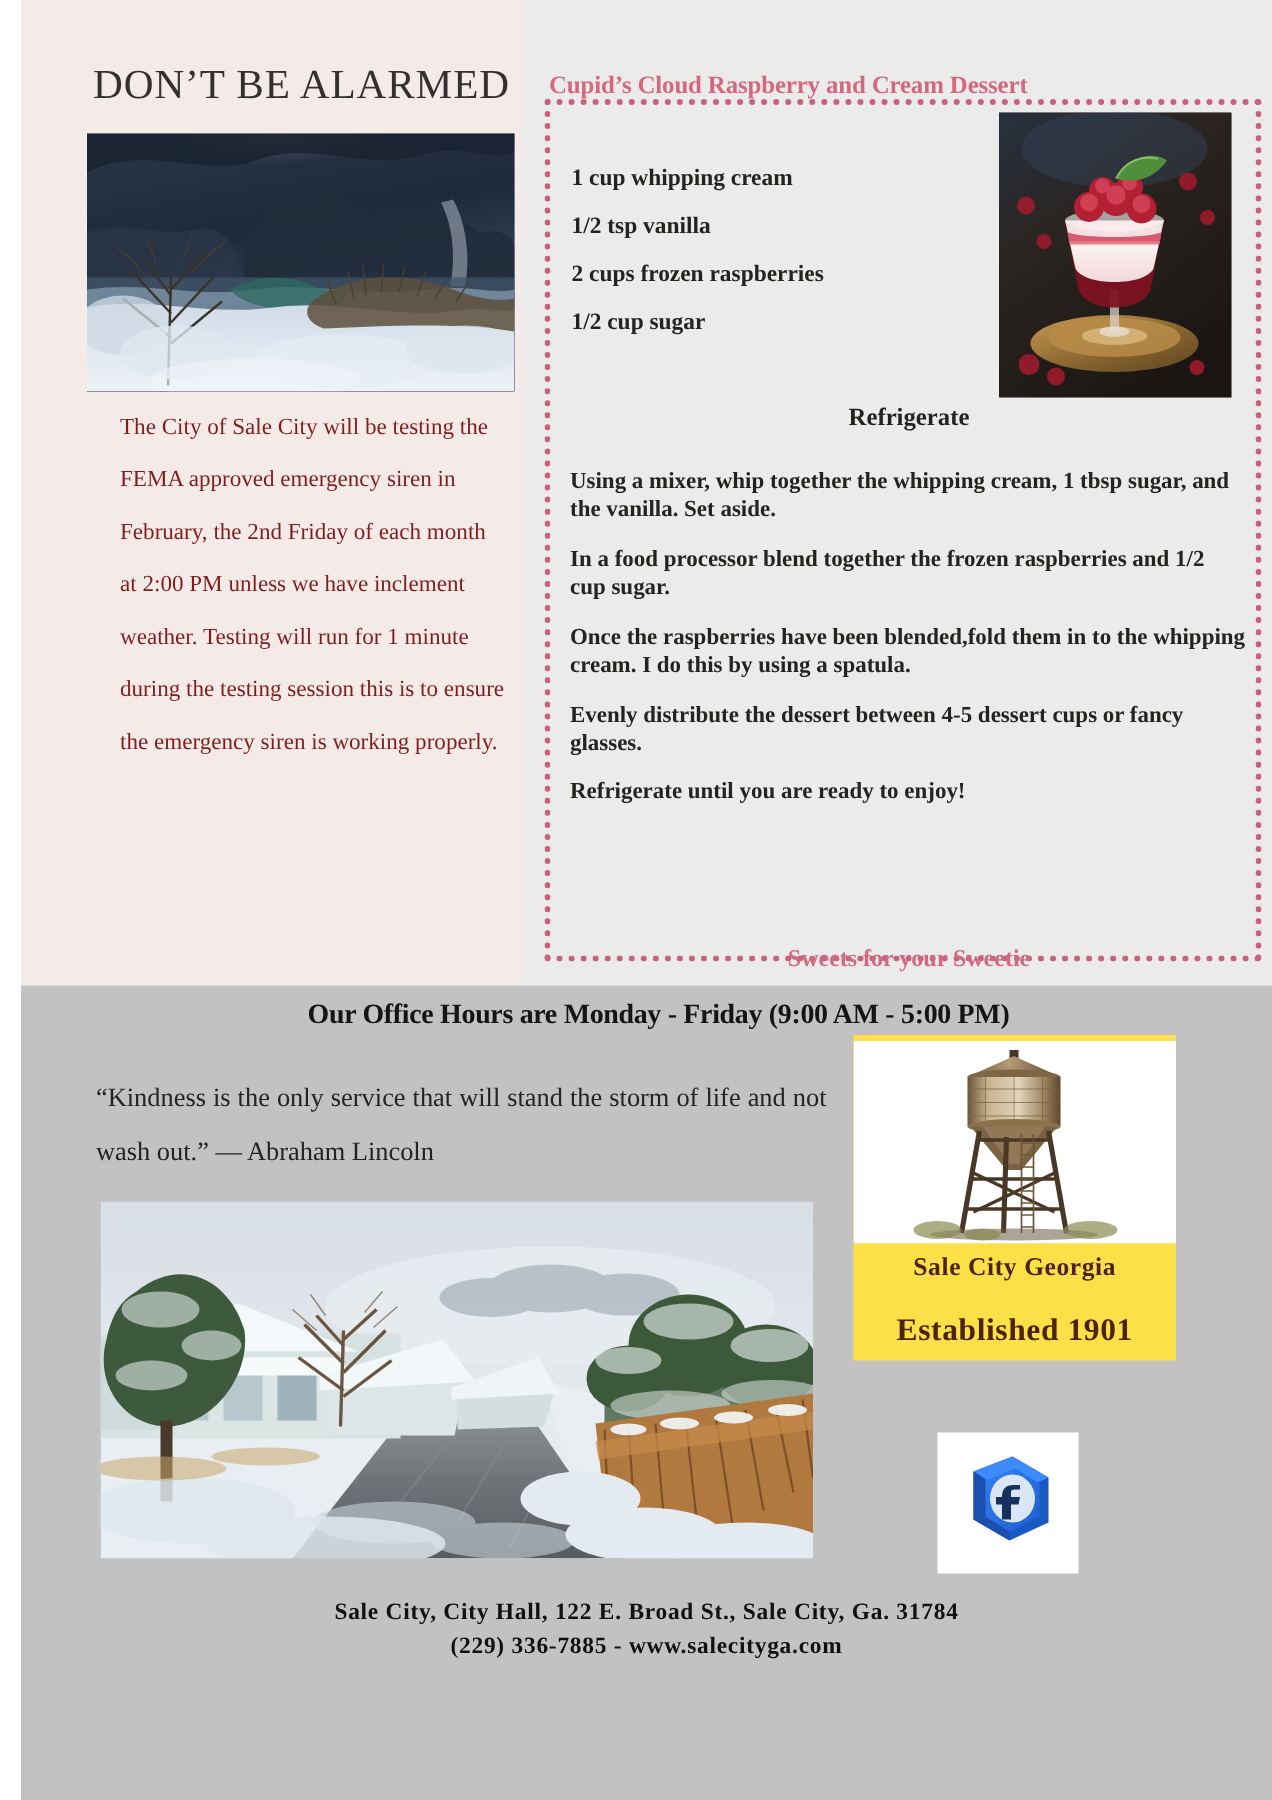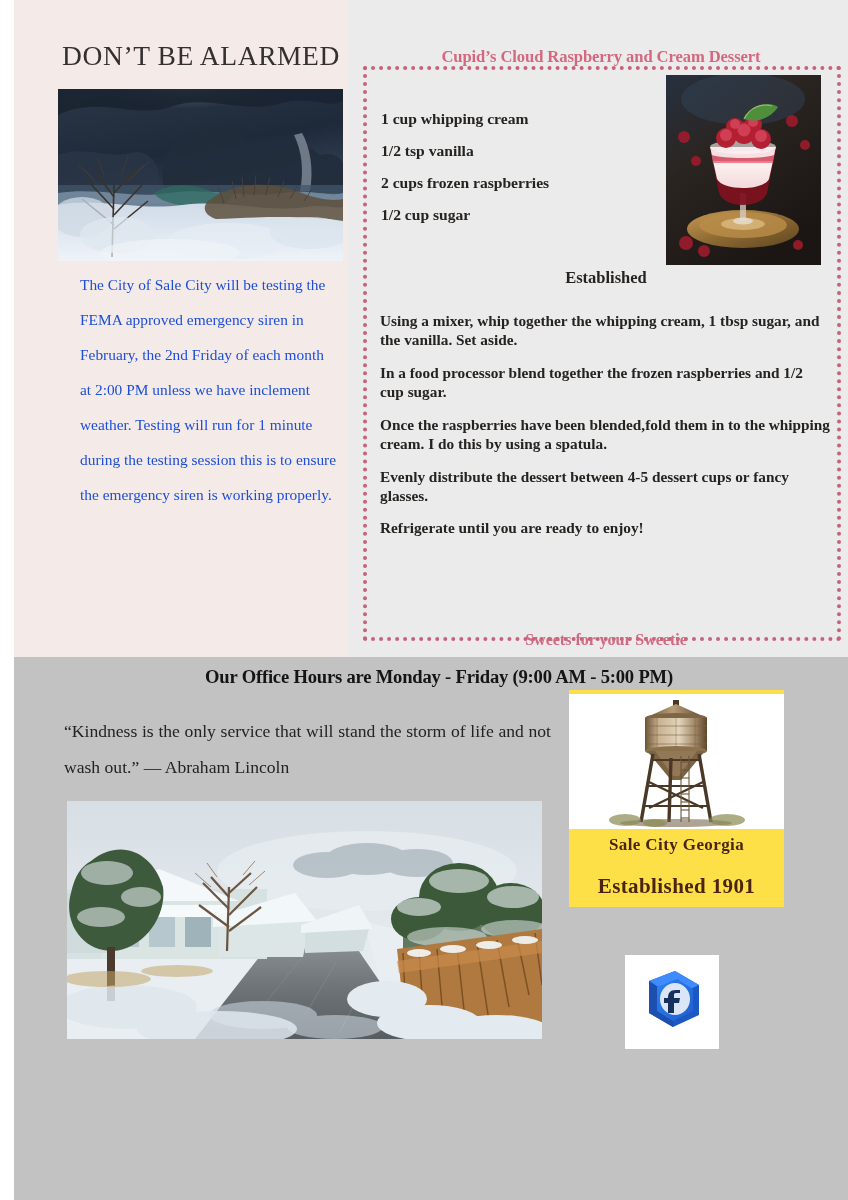--- a/index.html
+++ b/index.html
@@ -62,35 +62,34 @@
   .storm-photo svg { display: block; width: 100%; height: 100%; }
 
   
   .siren-copy {
     position: absolute;
     left: 66px; top: 268px;
     width: 258px;
     font-family: "Liberation Serif", serif;
     font-size: 15.4px;
     line-height: 2.27;
-    color: #1d4ed8;
+    color: #7f1d1d;
     text-align: left;
   }
 
   
   .recipe-title {
     position: absolute;
     left: 18px; top: 47px;
     width: 470px;
     font-family: "Liberation Serif", serif;
     font-weight: bold;
     font-size: 16.6px;
     color: #d4687f;
     letter-spacing: -0.1px;
-    text-align: center;
   }
 
   
   .recipe-box {
     position: absolute;
     left: 15px; top: 66px;
     width: 478px; height: 575px;
     border: 4px dotted #c8617c;
     border-radius: 2px;
   }
@@ -408,21 +407,21 @@
           </svg>
         </div>
 
         <div class="ingredients">
           <div class="ingredient">1 cup whipping cream</div>
           <div class="ingredient">1/2 tsp vanilla</div>
           <div class="ingredient">2 cups frozen raspberries</div>
           <div class="ingredient">1/2 cup sugar</div>
         </div>
 
-        <div class="prep-heading">Established</div>
+        <div class="prep-heading">Refrigerate</div>
 
         <div class="prep-steps">
           <div class="prep-step">Using a mixer, whip together the whipping cream, 1 tbsp sugar, and the vanilla. Set aside.</div>
           <div class="prep-step">In a food processor blend together the frozen raspberries and 1/2 cup sugar.</div>
           <div class="prep-step">Once the raspberries have been blended,fold them in to the whipping cream. I do this by using a spatula.</div>
           <div class="prep-step">Evenly distribute the dessert between 4-5 dessert cups or fancy glasses.</div>
           <div class="prep-step">Refrigerate until you are ready to enjoy!</div>
         </div>
 
         <div class="sweets-line">Sweets for your Sweetie</div>
@@ -639,14 +638,18 @@
         </defs>
         <path d="M14 16 L40 6 L64 20 L64 50 L38 62 L14 48 Z" fill="#1a58c4"></path>
         <path d="M14 16 L40 6 L64 20 L38 32 Z" fill="#3d8bff"></path>
         <path d="M14 16 L38 32 L38 62 L14 48 Z" fill="#1b4fb0"></path>
         <path d="M22 22 L42 14 L58 24 L58 46 L38 56 L22 46 Z" fill="url(#fbFace)"></path>
         <ellipse cx="40" cy="34" rx="15" ry="16" fill="#dbe6f5"></ellipse>
         <path d="M41 25 C 35 25, 33 28, 33 33 L29 33 L29 38 L33 38 L33 48 L39 48 L39 38 L44 38 L45 33 L39 33 L39 30 C 39 28, 40 28, 43 28 L45 28 L45 25 Z" fill="#17315e"></path>
       </svg>
     </div>
 
+    <div class="footer">
+      <div class="footer-line">Sale City, City Hall, 122 E. Broad St., Sale City, Ga. 31784</div>
+      <div class="footer-line">(229) 336-7885 - www.salecityga.com</div>
+    </div>
   </div>
 </div>
 
 </body></html>

